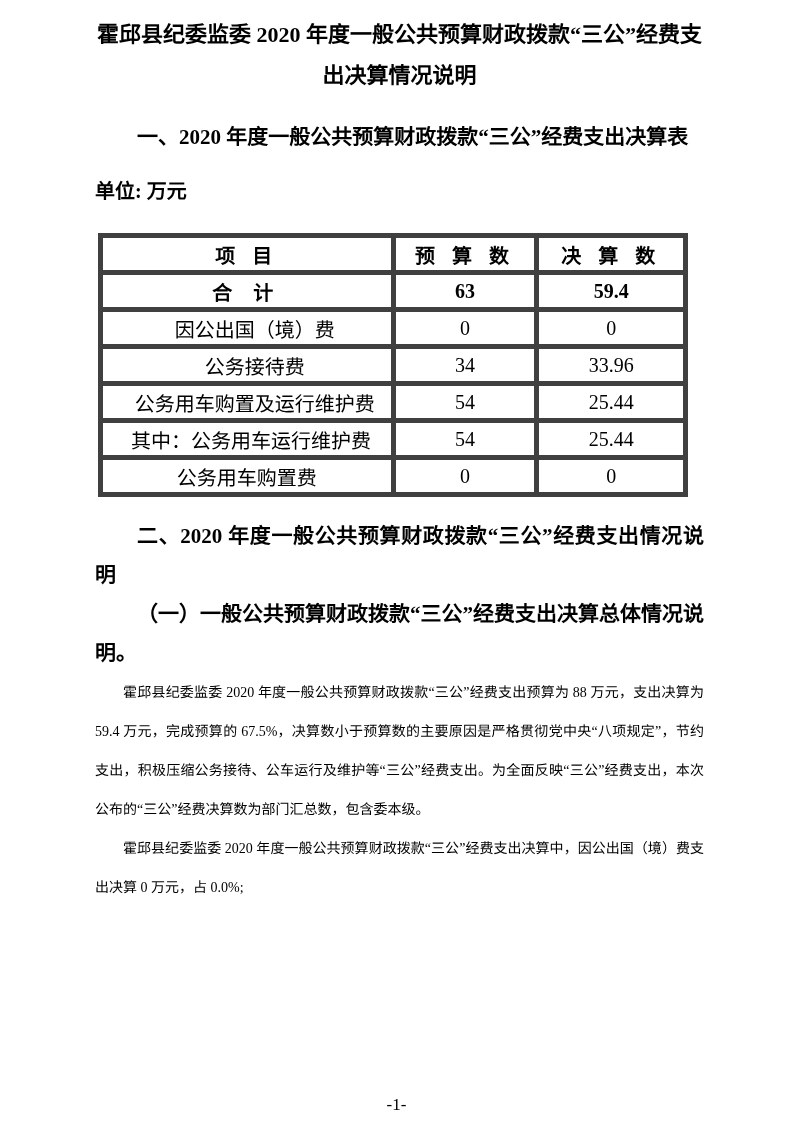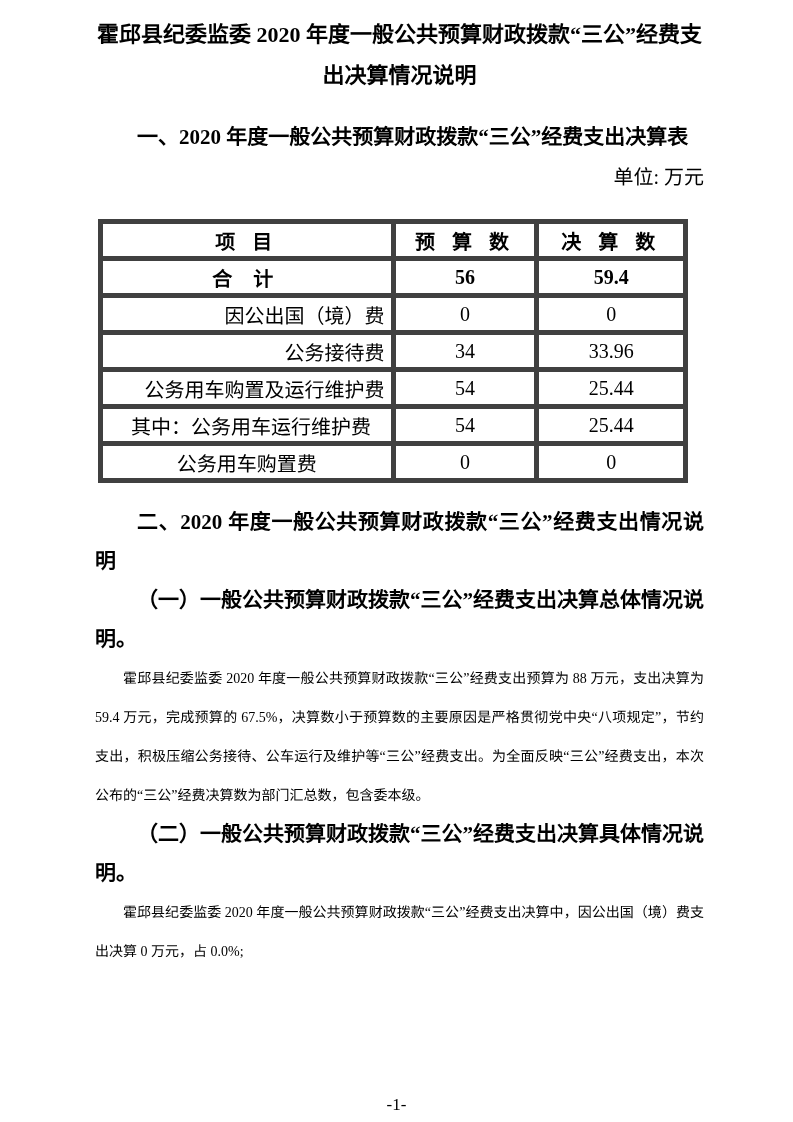--- a/index.html
+++ b/index.html
@@ -41,22 +41,22 @@
     font-size: 14px;
     line-height: 39px;
     font-weight: normal;
     text-align: justify;
     text-indent: 2em;
     margin: 0;
   }
   .unit-note {
     font-size: 20px;
     line-height: 36px;
-    text-align: right;
-    margin: 2px 0 0 0;
+    margin: 16px 0 0 0;
+    font-weight: bold;
   }
   table.budget-table {
     border-collapse: collapse;
     table-layout: fixed;
     width: 590px;
     margin: 24px 0 0 3px;
     border: 2px solid #000000;
   }
   .budget-table th, .budget-table td {
     border: 5px solid #404040;
@@ -71,21 +71,21 @@
     font-weight: bold;
     text-align: center;
     letter-spacing: 6px;
   }
   .budget-table td.num { text-align: center; }
   .budget-table tr.row-total td {
     font-weight: bold;
     text-align: center;
   }
   .budget-table tr.row-total td.item { letter-spacing: 8px; }
-  .budget-table td.item-left { text-align: right; padding-left: 22px; }
+  .budget-table td.item-left { text-align: center; padding-left: 22px; }
   .budget-table td.item-sub  { text-align: left; padding-left: 28px; }
   .budget-table td.item-center { text-align: center; }
   .page-number {
     position: absolute;
     left: 0;
     right: 0;
     bottom: 7px;
     text-align: center;
     font-size: 17px;
     font-weight: normal;
@@ -111,21 +111,21 @@
     <thead>
       <tr>
         <th>项 目</th>
         <th>预 算 数</th>
         <th>决 算 数</th>
       </tr>
     </thead>
     <tbody>
       <tr class="row-total">
         <td class="item">合 计</td>
-        <td class="num">56</td>
+        <td class="num">63</td>
         <td class="num">59.4</td>
       </tr>
       <tr>
         <td class="item-left">因公出国（境）费</td>
         <td class="num">0</td>
         <td class="num">0</td>
       </tr>
       <tr>
         <td class="item-left">公务接待费</td>
         <td class="num">34</td>
@@ -148,19 +148,18 @@
       </tr>
     </tbody>
   </table>
 
   <p class="heading sec2">二、2020 年度一般公共预算财政拨款“三公”经费支出情况说明</p>
 
   <p class="heading">（一）一般公共预算财政拨款“三公”经费支出决算总体情况说明。</p>
 
   <p class="para">霍邱县纪委监委 2020 年度一般公共预算财政拨款“三公”经费支出预算为 88 万元，支出决算为 59.4 万元，完成预算的 67.5%，决算数小于预算数的主要原因是严格贯彻党中央“八项规定”，节约支出，积极压缩公务接待、公车运行及维护等“三公”经费支出。为全面反映“三公”经费支出，本次公布的“三公”经费决算数为部门汇总数，包含委本级。</p>
 
-  <p class="heading">（二）一般公共预算财政拨款“三公”经费支出决算具体情况说明。</p>
 
   <p class="para">霍邱县纪委监委 2020 年度一般公共预算财政拨款“三公”经费支出决算中，因公出国（境）费支出决算 0 万元，占 0.0%;</p>
 
   <div class="page-number">-1-</div>
 
 </div>
 
 </body></html>

